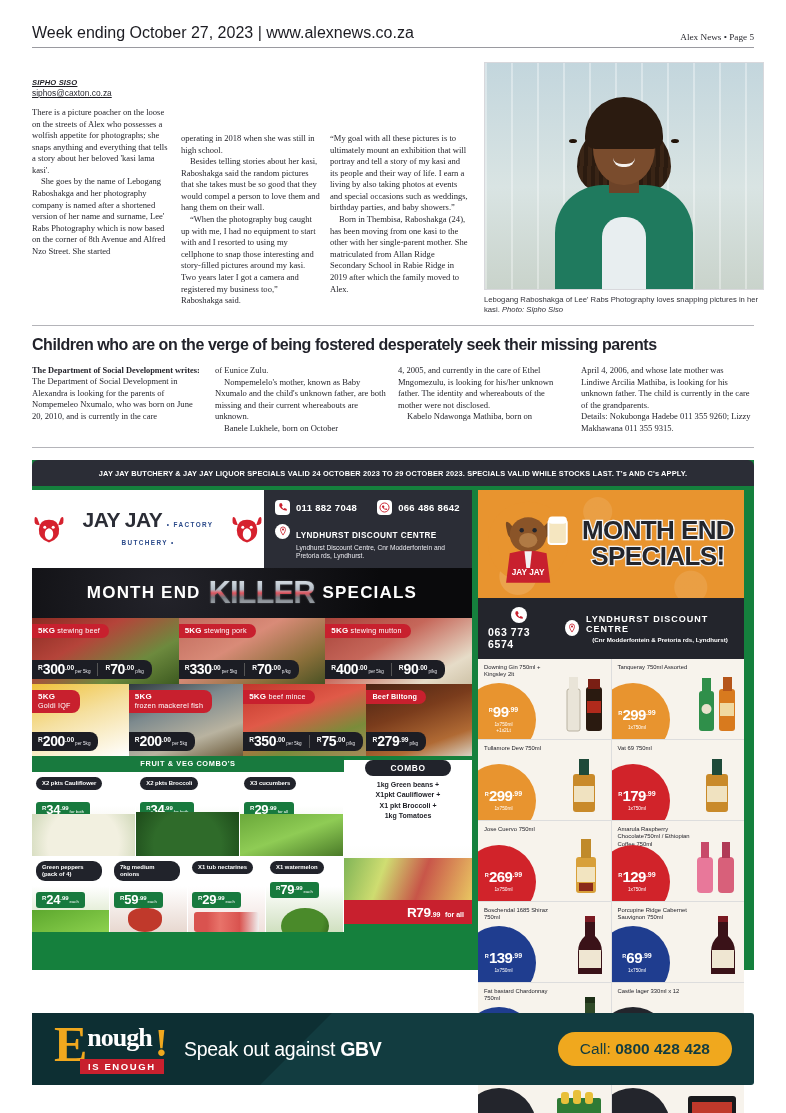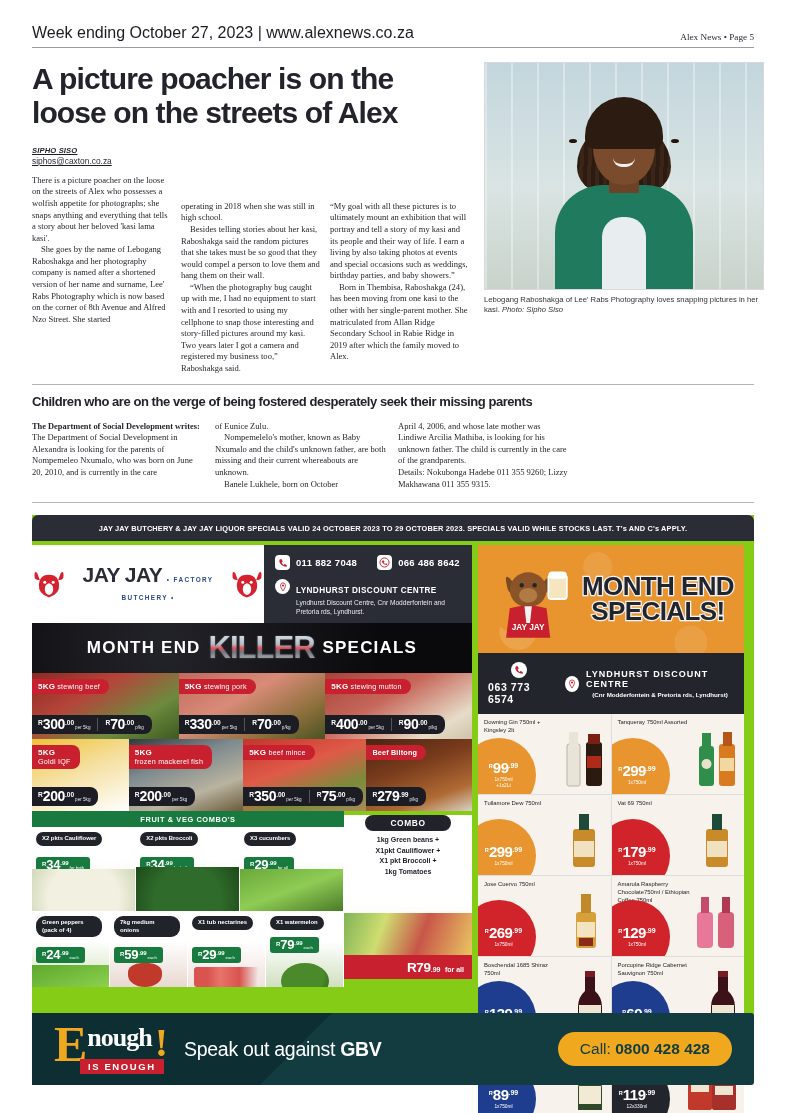--- a/index.html
+++ b/index.html
@@ -87,33 +87,33 @@
   .caption {
     font-size: 7.7px; line-height: 1.33; color: #33333a; margin-top: 5px;
   }
   .caption em { font-style: italic; }
 
   .divider { border-top: 1.2px solid #b4b4b9; margin-top: 10px; }
 
   
   .article2 { padding-top: 10px; }
   .headline2 {
-    font-weight: bold; font-size: 13px; letter-spacing: -.45px; color: #22232b;
+    font-weight: bold; font-size: 16px; letter-spacing: -.45px; color: #22232b;
     line-height: 1.1;
   }
   .a2-cols { display: flex; gap: 11px; margin-top: 11px; }
   .a2-col { width: 172px; }
   .a2-lead { font-family: "Liberation Serif", serif; font-weight: bold; font-size: 8.4px; line-height:1.33; }
   .hr-thin { border-top: 1px solid #b4b4b9; margin-top: 12px; }
 
   
   .adblock {
     position: relative; margin-top: 12px;
     width: 722px; height: 510px;
-    background: #84cc16;
+    background: #15803d;
   }
   .ad-terms {
     background: #2b2d36; color: #ffffff;
     border-radius: 6px 6px 0 0;
     font-size: 7.4px; font-weight: bold; letter-spacing: .15px;
     text-align: center; padding: 9px 6px 8px;
   }
   .ad-cols { display: flex; gap: 6px; margin-top: 4px; }
   .ad-left { width: 440px; }
   .ad-right { width: 266px; }
@@ -277,21 +277,20 @@
 
 <div class="page">
 
   <div class="masthead">
     <div>Week ending October 27, 2023 | www.alexnews.co.za</div>
     <div class="masthead-right">Alex News • Page 5</div>
   </div>
 
   <div class="article1">
     <div class="a1-left">
-      <div class="headline">A picture poacher is on the loose on the streets of Alex</div>
       <div class="byline">
         <div class="byline-name">SIPHO SISO</div>
         <div class="byline-email">siphos@caxton.co.za</div>
       </div>
       <div class="a1-cols">
         <div class="a1-col bodytext">
           <p>There is a picture poacher on the loose on the streets of Alex who possesses a wolfish appetite for photographs; she snaps anything and everything that tells a story about her beloved 'kasi lama kasi'.</p>
           <p>She goes by the name of Lebogang Raboshakga and her photography company is named after a shortened version of her name and surname, Lee' Rabs Photography which is now based on the corner of 8th Avenue and Alfred Nzo Street. She started</p>
         </div>
         <div class="a1-col bodytext pad-top">
@@ -333,20 +332,24 @@
     <div class="headline2">Children who are on the verge of being fostered desperately seek their missing parents</div>
     <div class="a2-cols">
       <div class="a2-col bodytext">
         <p class="a2-lead">The Department of Social Development writes:</p>
         <p style="text-indent:0">The Department of Social Development in Alexandra is looking for the parents of Nompemeleo Nxumalo, who was born on June 20, 2010, and is currently in the care</p>
       </div>
       <div class="a2-col bodytext">
         <p>of Eunice Zulu.</p>
         <p>Nompemelelo's mother, known as Baby Nxumalo and the child's unknown father, are both missing and their current whereabouts are unknown.</p>
         <p>Banele Lukhele, born on October</p>
+      </div>
+      <div class="a2-col bodytext">
+        <p>4, 2005, and currently in the care of Ethel Mngomezulu, is looking for his/her unknown father. The identity and whereabouts of the mother were not disclosed.</p>
+        <p>Kabelo Ndawonga Mathiba, born on</p>
       </div>
       <div class="a2-col bodytext">
         <p>April 4, 2006, and whose late mother was Lindiwe Arcilia Mathiba, is looking for his unknown father. The child is currently in the care of the grandparents.</p>
         <p style="text-indent:0">Details: Nokubonga Hadebe 011 355 9260; Lizzy Makhawana 011 355 9315.</p>
       </div>
     </div>
     <div class="hr-thin"></div>
   </div>
 
   <div class="adblock">

